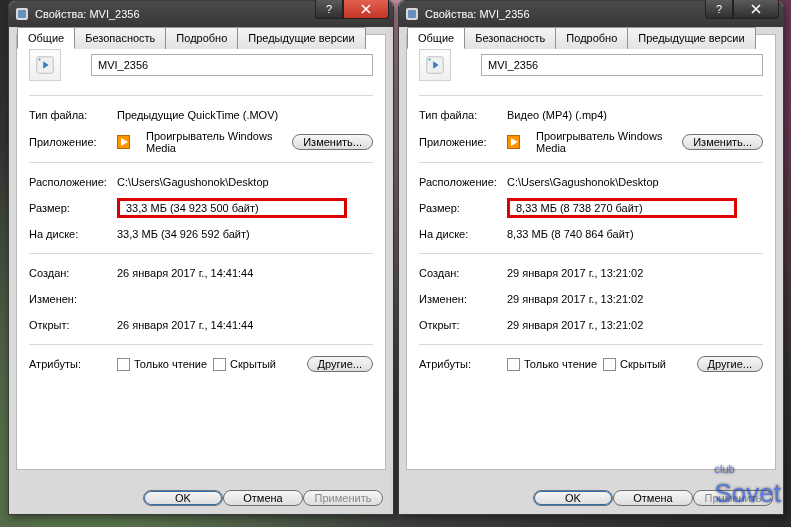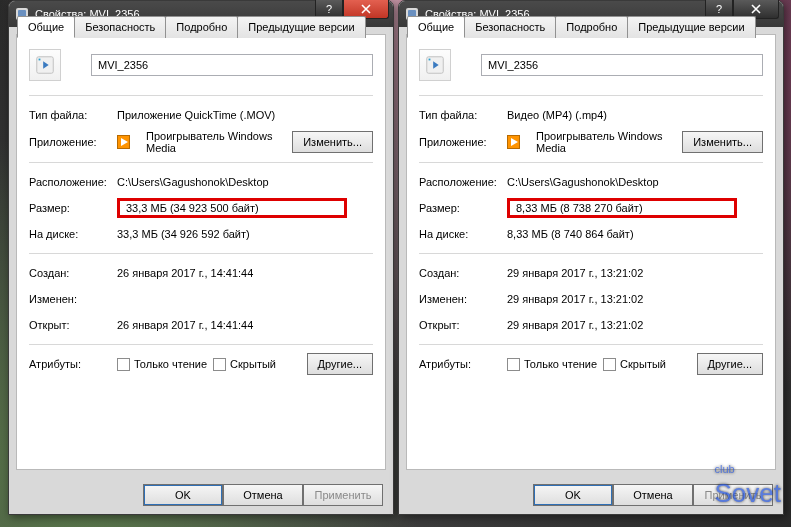--- a/index.html
+++ b/index.html
@@ -29,37 +29,37 @@
   .ctlbtn.close.red{background:linear-gradient(#e36050,#c13525)}
   .ctlbtn:first-child{border-radius:0 0 0 3px}
   .ctlbtn svg{width:10px;height:10px}
 
   
   .sheet{position:absolute;top:33px;left:7px;right:7px;bottom:44px;
     background:#fff;border:1px solid #b9b9b9}
   .tabbar{position:absolute;top:-22px;left:0;display:flex}
   .tab{padding:4px 10px;border:1px solid #919191;border-bottom:none;
     background:linear-gradient(#f4f4f4,#e3e3e3);margin-right:-1px;
-    border-radius:2px 2px 0 0;position:relative;top:3px}
+    border-radius:2px 2px 0 0;position:relative;top:14px}
   .tab.active{background:#fff;border-bottom:1px solid #fff;z-index:2}
 
   .body{padding:14px 12px 10px 12px}
   .filerow{display:flex;align-items:center;gap:30px;margin-bottom:14px}
   .fileicon{width:32px;height:32px;border:1px solid #d0d0d0;
     background:linear-gradient(#fdfdfd,#f0f0f0);display:flex;align-items:center;justify-content:center}
   .fileicon svg{width:22px;height:22px}
   .filename{flex:1;height:22px;border:1px solid #abadb3;padding:3px 6px;background:#fff}
 
   .row{display:flex;align-items:center;min-height:22px;margin-bottom:4px}
   .lbl{width:88px}
   .val{flex:1}
   .approw .val{display:flex;align-items:center;gap:16px}
   .appicon{width:14px;height:14px;background:#ff9400;border:1px solid #b86a00;display:flex;align-items:center;justify-content:center}
   .appicon svg{width:8px;height:8px}
-  .btn{height:22px;border:1px solid #707070;border-radius:0;
+  .btn{height:16px;border:1px solid #707070;border-radius:8px;
     padding:0 10px;background:linear-gradient(#f6f6f6,#dedede);
     display:inline-flex;align-items:center;justify-content:center}
   .sep{height:0;border-top:1px solid #d8d8d8;margin:8px 0}
   .redbox{border:3px solid #de0000;padding:1px 6px;display:inline-block;min-width:230px}
   .cb{width:13px;height:13px;border:1px solid #8c8c8c;margin-right:4px;background:#fff}
   .attrrow{display:flex;}
   .attrrow .group{display:flex;align-items:center;margin-right:6px}
 
   
   .btnstrip{position:absolute;bottom:8px;right:10px;display:flex;}
@@ -112,21 +112,21 @@
               <polygon points="10,8 10,16 16,12" fill="#3a7ac0"></polygon>
               <rect x="5" y="5" width="2" height="2" fill="#2aa0d0"></rect>
             </svg>
         </div>
         <input class="filename" value="MVI_2356" style="">
       </div>
       <div class="sep"></div>
 
       <div class="row">
           <div class="lbl">Тип файла:</div>
-        <div class="val">Приложение QuickTime (.MOV)</div>
+        <div class="val">Предыдущие QuickTime (.MOV)</div>
         </div>
 
       <div class="row approw">
           <div class="lbl">Приложение:</div>
         <div class="val">
           <span class="appicon">
               <svg viewBox="0 0 8 8">
                 <polygon points="1,0 1,8 8,4" fill="#fff"></polygon>
               </svg>
             </span>

